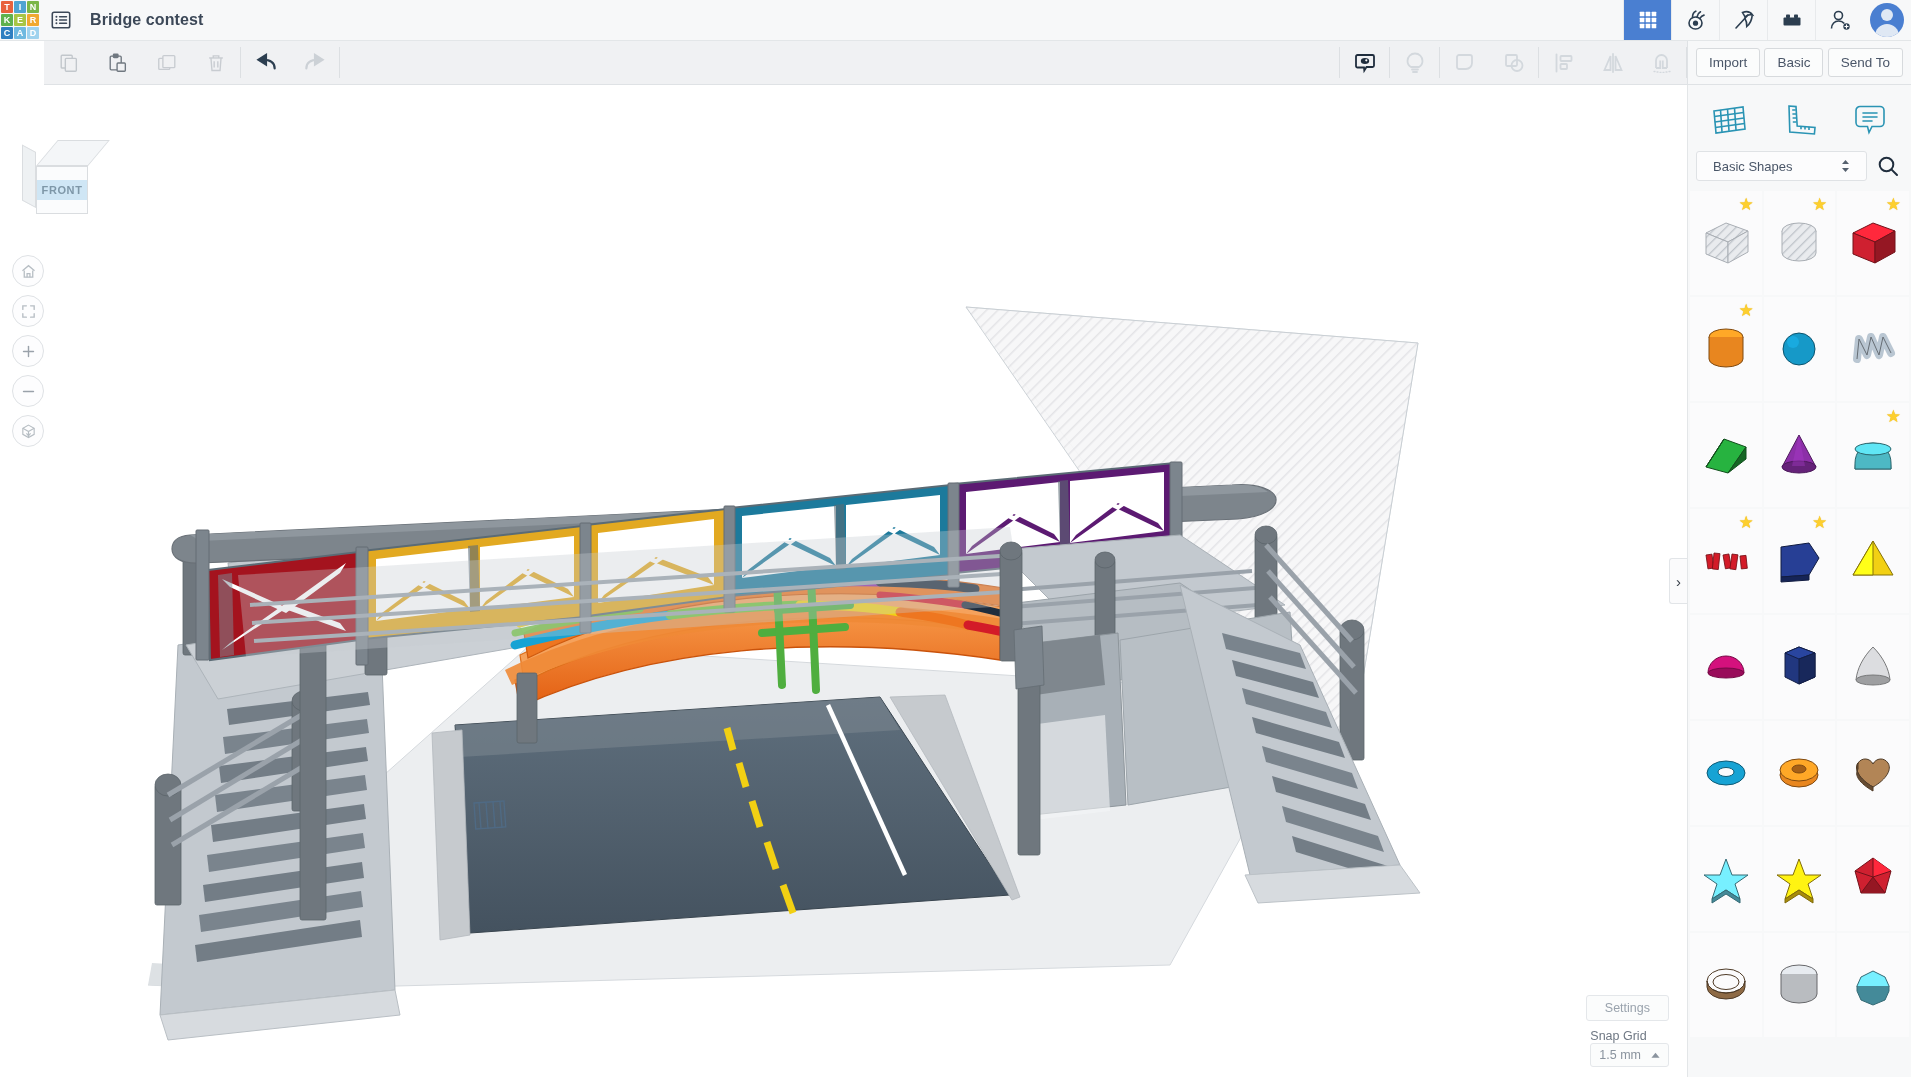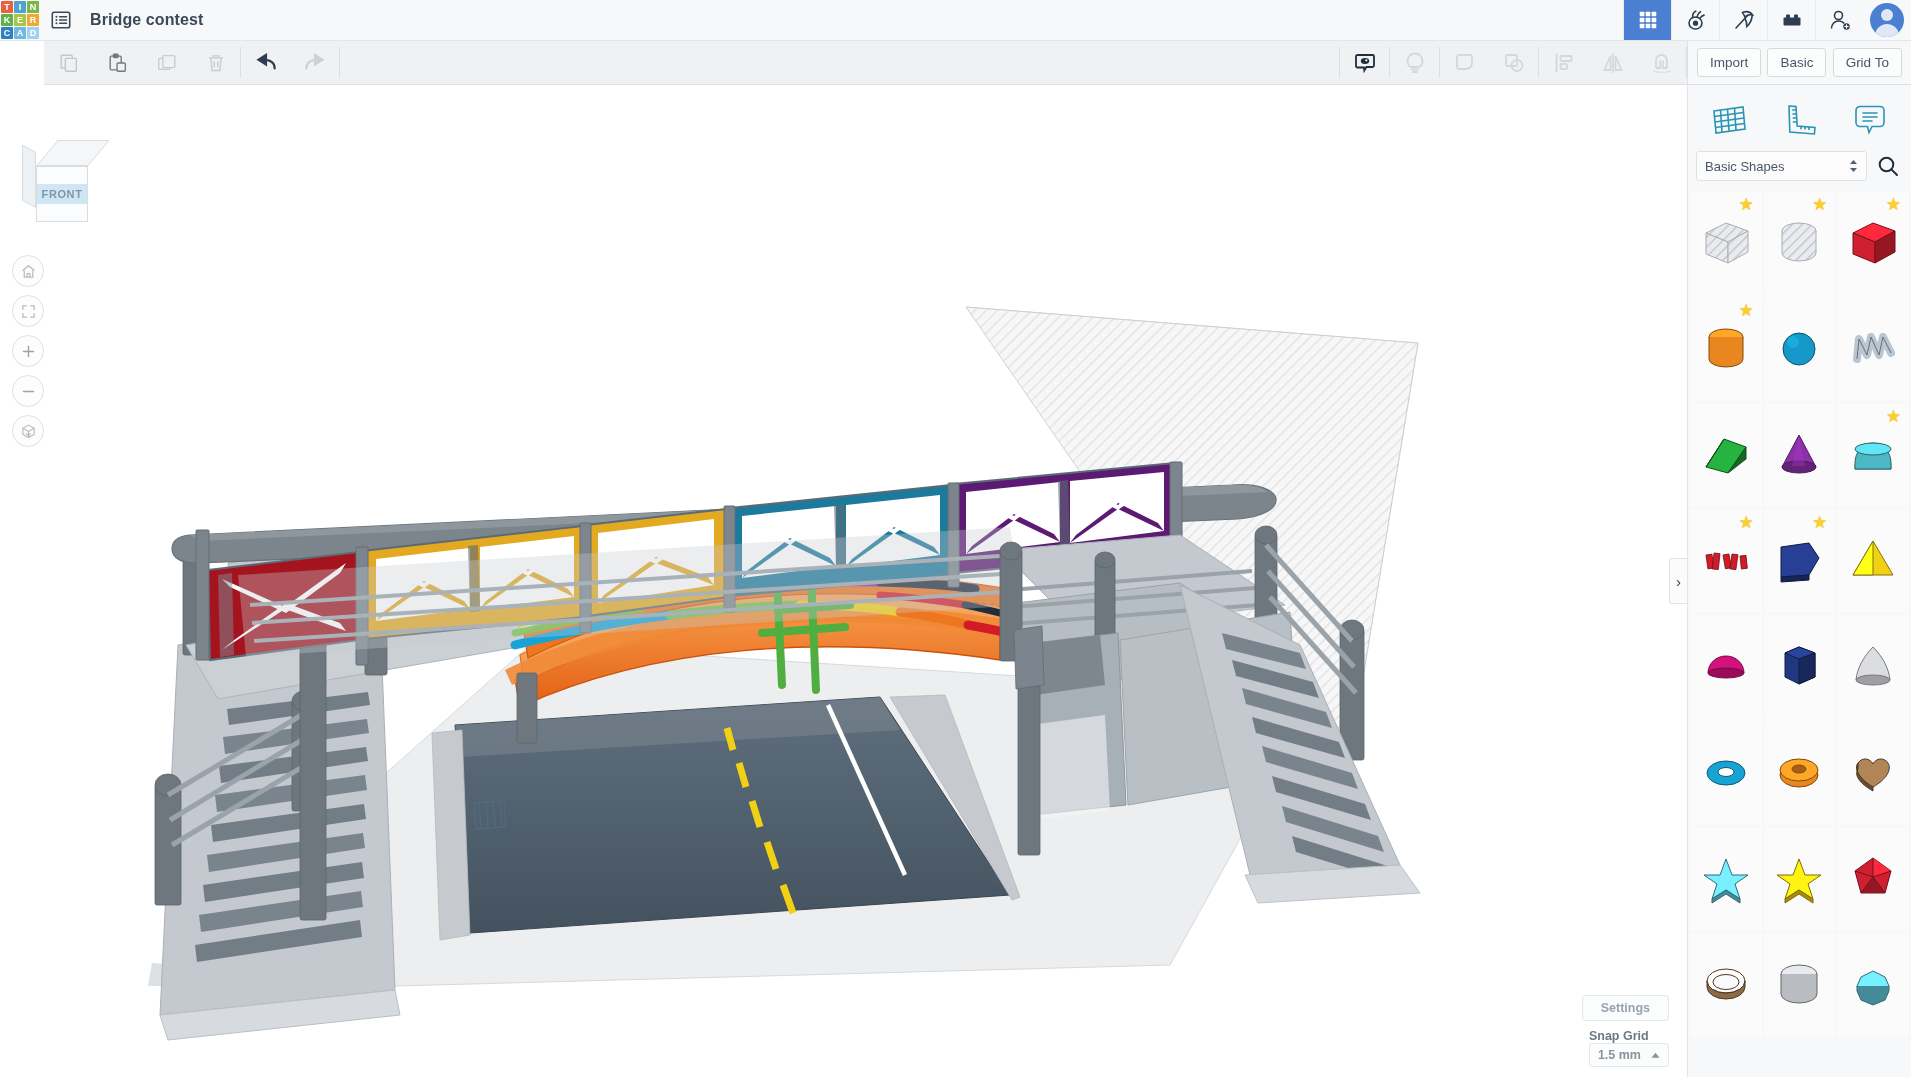--- a/index.html
+++ b/index.html
@@ -100,21 +100,21 @@
   .viewcube { position:absolute; left: 22px; top: 55px; }
   .vc-face-top {
     position:absolute; left: 14px; top: 0px;
     width: 52px; height: 26px;
     background: #f4f6f8;
     border: 1px solid #dadde0;
     transform: skewX(-40deg) ;
     transform-origin: left bottom;
   }
   .vc-face-front {
-    position:absolute; left: 14px; top: 26px; width: 52px; height: 56px;
+    position:absolute; left: 14px; top: 26px; width: 52px; height: 48px;
     background: #fbfcfd; border: 1px solid #dadde0;
     display:flex; align-items:center; justify-content:center;
   }
   .vc-label {
     background: #cfe6f5; color: #7e97a8; font-size: 11px; letter-spacing: .6px;
     padding: 4px 5px; font-weight: 600;
   }
   .vc-face-left {
     position:absolute; left: 0px; top: 12px; width: 14px; height: 56px;
     background: #eef1f3; border: 1px solid #dadde0;
@@ -122,21 +122,21 @@
   }
   .nav-controls { position:absolute; left: 12px; top: 170px; display:flex; flex-direction:column; gap: 8px; }
   .nav-btn {
     width: 32px; height: 32px; border-radius: 50%;
     border: 1px solid #dfe2e5; background: #fdfdfe;
     display:flex; align-items:center; justify-content:center; cursor:pointer;
   }
 
   .canvas-bottom-right {
     position: absolute; right: 18px; bottom: 10px;
-    display: flex; flex-direction: column; align-items: flex-end; gap: 8px; font-weight: bold;
+    display: flex; flex-direction: column; align-items: flex-end; gap: 8px;
   }
   .settings-btn {
     font-size: 12.5px; color: #9aa3ad; background: #fbfcfc;
     border: 1px solid #e4e7ea; border-radius: 3px; padding: 5px 18px; cursor:pointer;
   }
   .snapgrid-row { display:flex; align-items:flex-start; gap: 0; flex-direction: column; }
   .snapgrid-label { font-size: 12.5px; color: #6f7884; }
   .snapgrid-select {
     font-size: 12.5px; color: #8a939e; background:#fbfcfc;
     border: 1px solid #e4e7ea; border-radius: 3px;
@@ -164,21 +164,21 @@
     display:flex; align-items:center; justify-content: space-around;
     padding: 14px 6px 10px 6px;
   }
   .rp-tab { cursor:pointer; padding: 2px 6px; display:flex; align-items:center; justify-content:center; }
   .rp-selector {
     display:flex; align-items:center; gap: 6px; padding: 0 8px 10px 8px;
   }
   .rp-dropdown {
     flex: 1; background:#fcfcfd; border:1px solid #dfe2e5; border-radius:3px;
     height: 30px; display:flex; align-items:center; justify-content:space-between;
-    padding: 0 8px; font-size: 13px; color: #4a5668; cursor:pointer;
+    padding: 0 16px; font-size: 13px; color: #4a5668; cursor:pointer;
   }
   .rp-search { width: 30px; height: 30px; display:flex; align-items:center; justify-content:center; cursor:pointer; }
   .shape-grid {
     flex: 1; display: grid;
     grid-template-columns: repeat(3, 1fr);
     gap: 2px; padding: 0 2px 2px 2px;
     overflow: hidden; align-content: start;
   }
   .shape-cell {
     background: #fbfbfc; position: relative;
@@ -385,21 +385,21 @@
           <path d="M6 17 h4.2 V9.5 M17 17 h-4.2 V9.5"></path>
           <path d="M4 20.5 h1 M7 21 h1 M10 21.3 h1 M13 21.3 h1 M16 21 h1 M19 20.5 h1" stroke-linecap="round" stroke-width="1.3"></path>
         </svg>
       </div>
       <div class="tb-sep"></div>
     </div>
 
     <div class="tb-actions">
       <div class="act-btn">Import</div>
       <div class="act-btn">Basic</div>
-      <div class="act-btn">Grid To</div>
+      <div class="act-btn">Send To</div>
     </div>
   </div>
 
   <div class="body">
 
     <div class="canvas">
 
       <svg class="scene" viewBox="0 0 1687 992" preserveAspectRatio="none">
         <defs>
           <linearGradient id="gRoad" x1="0" y1="0" x2="0" y2="1">

